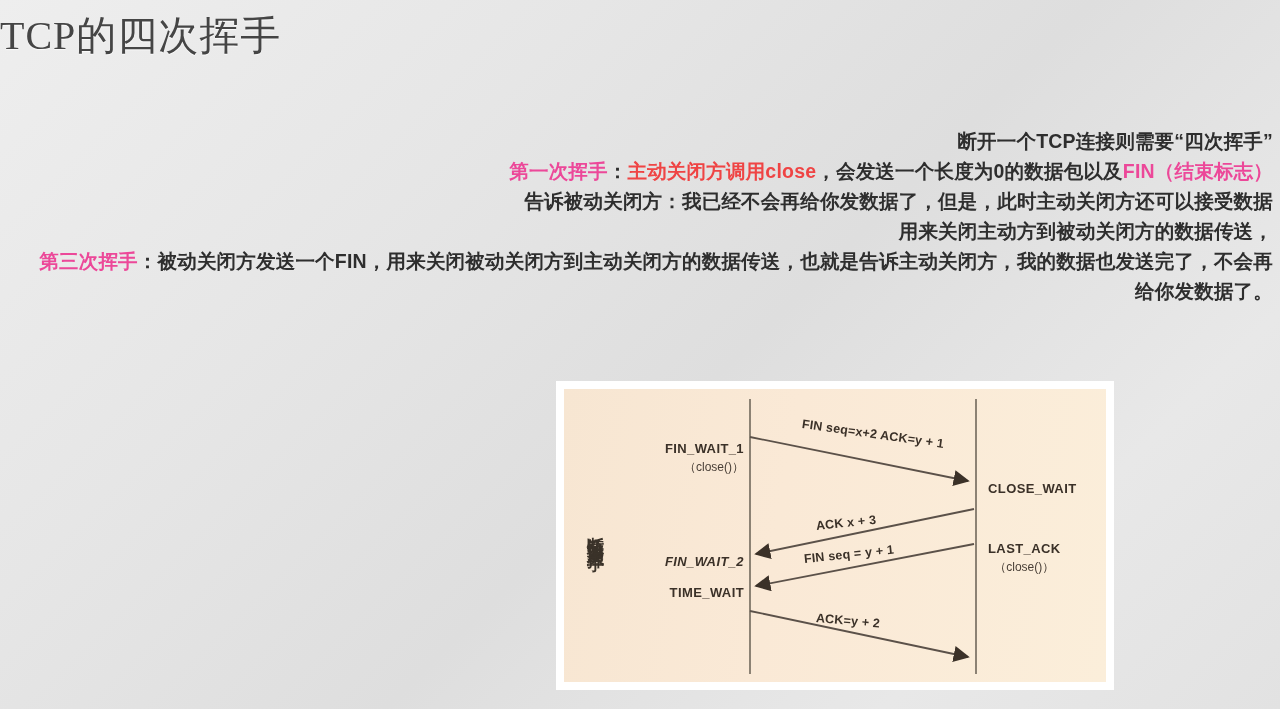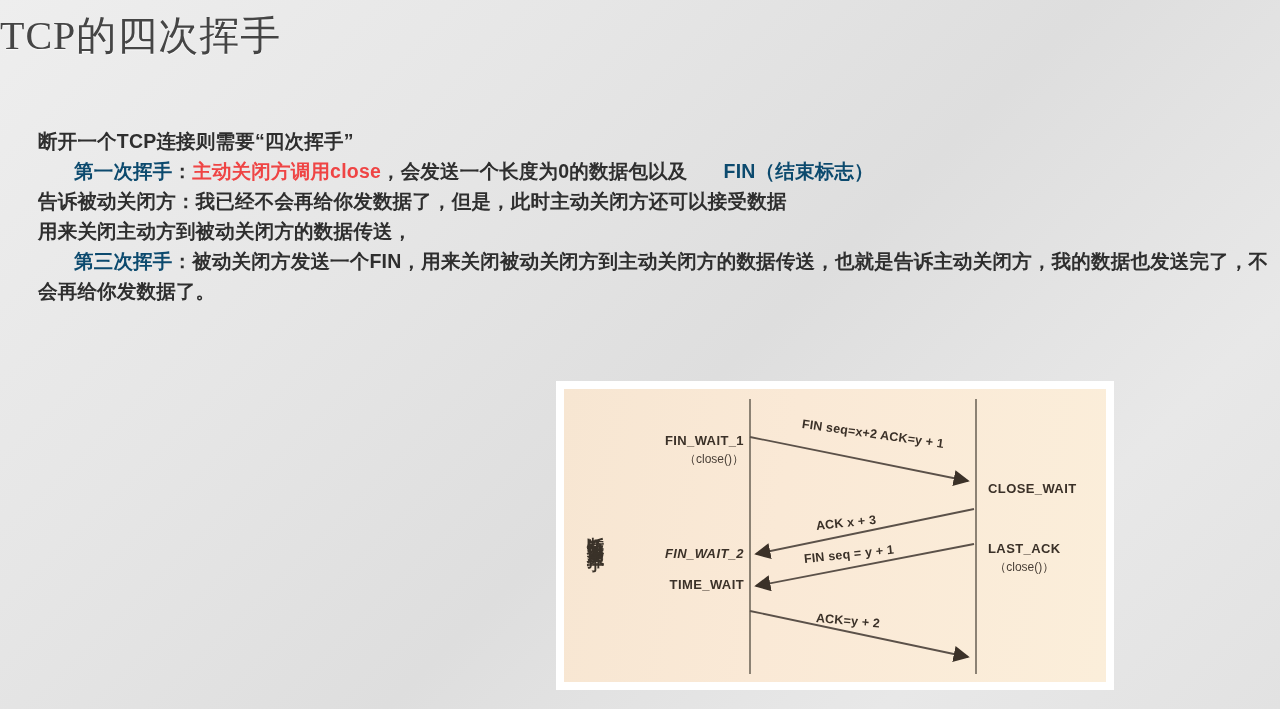--- a/index.html
+++ b/index.html
@@ -42,25 +42,26 @@
     font-size: 19.5px;
     font-weight: bold;
     line-height: 30px;
     color: #2e2e2e;
     letter-spacing: 0.2px;
   }
   .body-text .line {
     white-space: nowrap;
     margin: 0;
     padding: 0;
+    text-align: right;
   }
   .body-text .line.wrap {
     white-space: normal;
   }
-  .red   { color: #0c4a6e; margin-left: 36px; }
+  .red   { color: #ec4899; }
   .blue  { color: #ef4444; }
   .dark  { color: #2e2e2e; }
 
   .bullet-dot {
     position: absolute;
     left: -11px;
     top: 10px;
     width: 3px;
     height: 3px;
     background: #8a4a52;
@@ -123,21 +124,21 @@
   }
   .state .sub {
     display: block;
     font-weight: normal;
     font-size: 12px;
     color: #4a4038;
     letter-spacing: 0;
     margin-top: 3px;
   }
   .state.right-side { text-align: center; }
-  .state.left-side  { text-align: right; }
+  .state.left-side  { text-align: right; margin-top: 8px; }
 
   .st-finwait1 { left: 62px;  top: 44px;  width: 118px; }
   .st-finwait2 { left: 62px;  top: 157px; width: 118px; font-style: italic; }
   .st-timewait { left: 62px;  top: 188px; width: 118px; }
   .st-closewait{ left: 424px; top: 92px; }
   .st-lastack  { left: 424px; top: 152px; }
 
   .arrow-svg {
     position: absolute;
     left: 0; top: 0;

